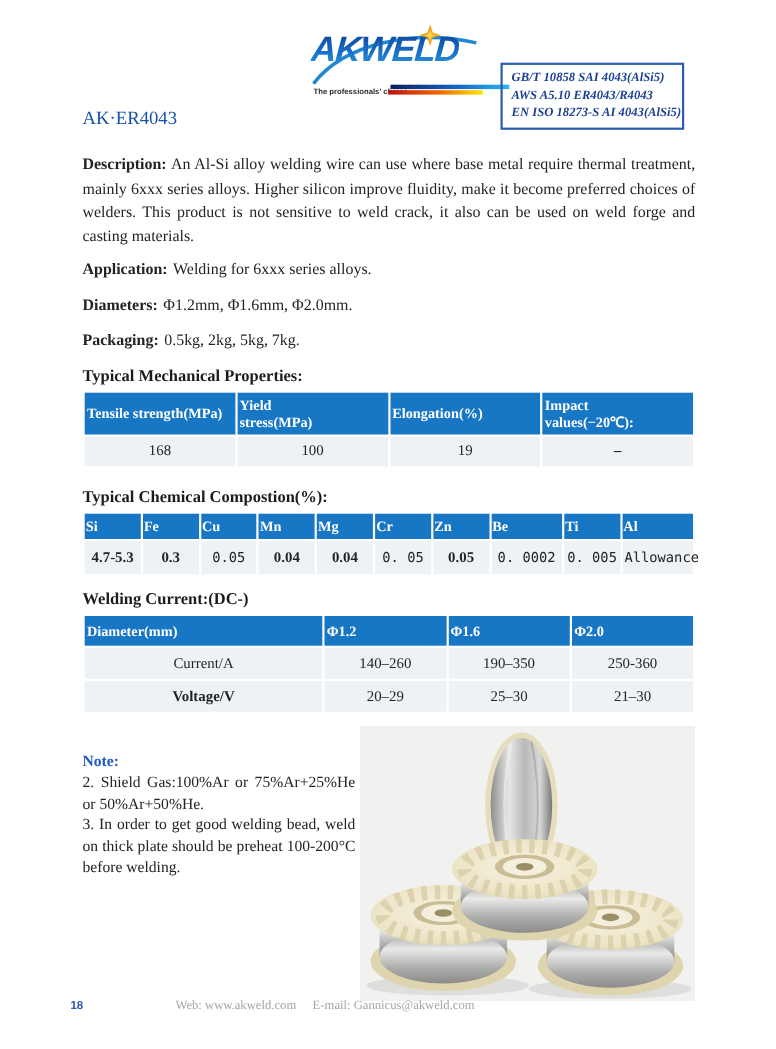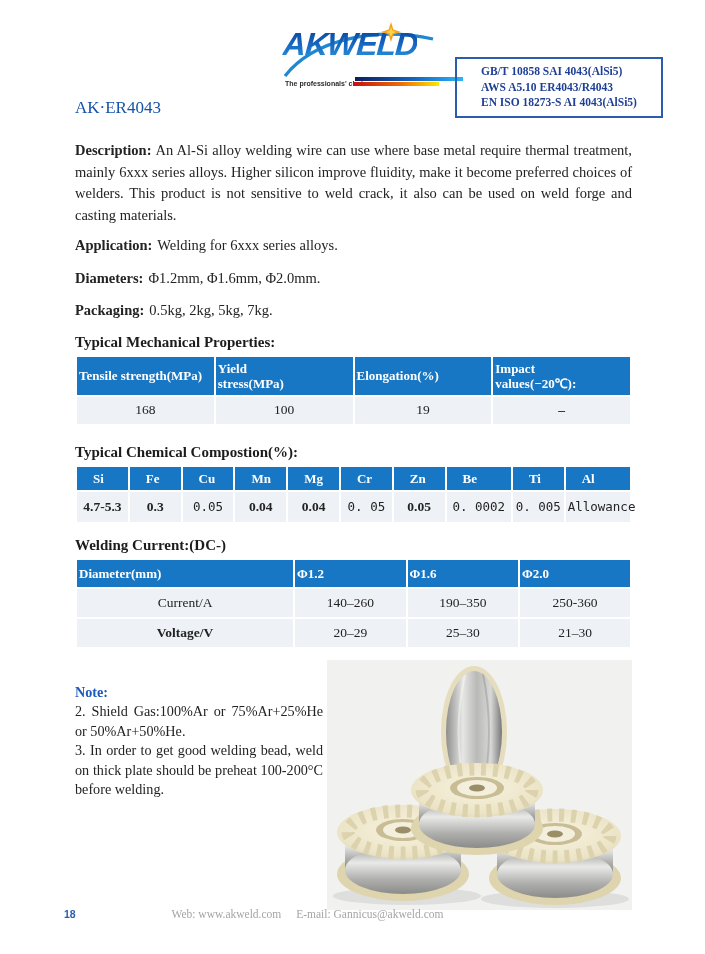--- a/index.html
+++ b/index.html
@@ -17,22 +17,22 @@
                -webkit-background-clip:text;-webkit-text-fill-color:transparent;}
   }
   .logo-star{position:absolute;left:96px;top:-4px;}
   .logo-tagline{position:absolute;left:2px;top:56px;font-family:"Liberation Sans",sans-serif;
                 font-size:7px;font-weight:bold;color:#2b2b2b;white-space:nowrap;}
   .stripe-cool{position:absolute;left:72px;top:53px;width:108px;height:3.5px;
                background:linear-gradient(90deg,#0b1f5e,#1565c0 55%,#29b6f6);}
   .stripe-warm{position:absolute;left:70px;top:58px;width:86px;height:3.5px;
                background:linear-gradient(90deg,#c40f0f,#ef6c00 55%,#ffe600);}
 
-  .standards{position:absolute;left:455px;top:57px;width:208px;border:2px solid #2b5cad;
-             padding:5px 24px;box-sizing:border-box;}
+  .standards{position:absolute;left:455px;top:57px;width:167px;border:2px solid #2b5cad;
+             padding:5px 8px;box-sizing:border-box;font-style:italic;}
   .standards div{font-size:11.5px;font-weight:bold;color:#1e3f94;line-height:15.5px;white-space:nowrap;}
 
   
   .title{position:absolute;left:75px;top:98px;font-size:17px;font-weight:normal;color:#1553a8;}
 
   
   .content{position:absolute;left:75px;top:140px;width:557px;}
   .para{margin:0 0 10px 0;font-size:14.5px;line-height:21.5px;text-align:justify;}
   .para strong{margin-right:4px;}
   .line{margin:0 0 13.5px 0;font-size:14.5px;line-height:19px;}
@@ -41,38 +41,38 @@
   .sec-heading{margin:0 0 4px 0;font-size:15px;font-weight:bold;color:#1c1c1c;}
   .mt-mech{margin-top:13px;}
   .mt-chem{margin-top:18px;}
   .mt-curr{margin-top:13px;}
 
   table{border-collapse:separate;border-spacing:2px;width:100%;table-layout:fixed;margin:0;}
   th{background:#1877c5;color:#ffffff;font-weight:bold;font-size:13px;text-align:left;
      vertical-align:middle;padding:4px 2px;white-space:pre-line;line-height:15px;}
   td{background:#eef1f5;text-align:center;font-size:13.5px;vertical-align:middle;padding:3px 2px;}
   .t-mech td{height:21px;}
-  .t-chem th{padding:4px 16px;margin-left:19px;}
+  .t-chem th{padding:4px 1px;margin-left:19px;}
   .t-chem td{height:24px;font-weight:bold;margin-top:48px;}
   .t-chem td.mono{font-family:"DejaVu Sans Mono",monospace;font-weight:normal;font-size:12.5px;}
   .t-curr th{padding:6px 2px;}
   .t-curr td{height:22px;}
   td.bold{font-weight:bold;}
 
   
   .bottom-row{display:flex;gap:4px;margin-top:11px;align-items:flex-start;}
   .note{width:248px;flex:none;margin-top:23px;}
   .note-label{font-size:14.5px;font-weight:bold;color:#1d5ac0;margin:0 0 2px 0;}
   .note p{margin:0;font-size:14.2px;line-height:19.5px;text-align:justify;}
   .photo{flex:none;display:block;}
 
   
   .page-num{position:absolute;left:64px;top:908px;font-family:"Liberation Sans",sans-serif;
             font-size:10.5px;font-weight:bold;color:#2a5db0;}
-  .footer-contact{position:absolute;left:12px;top:908px;width:591px;text-align:center;
+  .footer-contact{position:absolute;left:0;top:908px;width:591px;text-align:center;
                   font-size:11.5px;color:#a5a5a5;}
   .footer-contact span{margin:0 6px;}
 </style>
 </head>
 <body>
 
 <div class="page">
 
   <div class="logo">
     <svg class="logo-swoosh" width="160" height="68">

